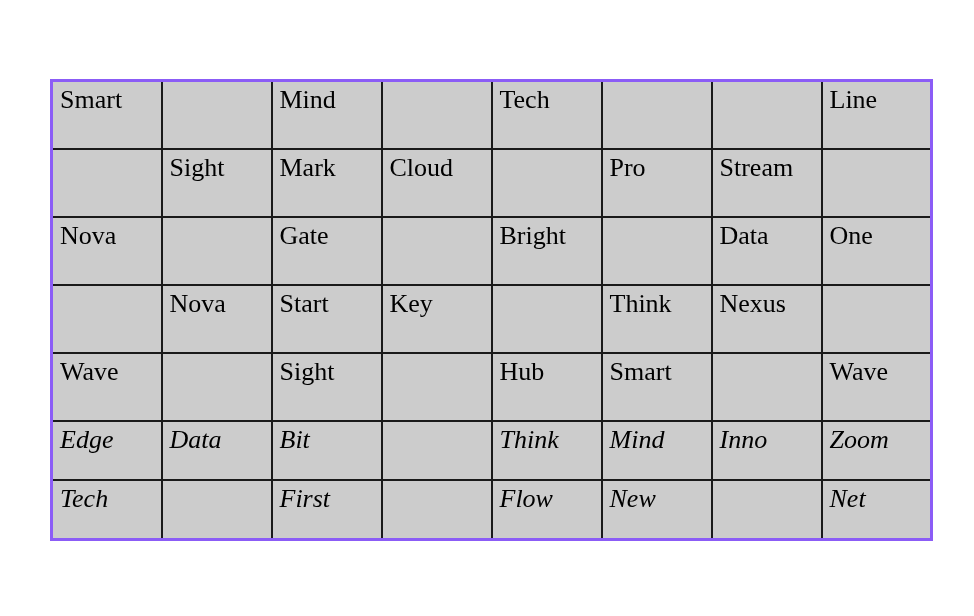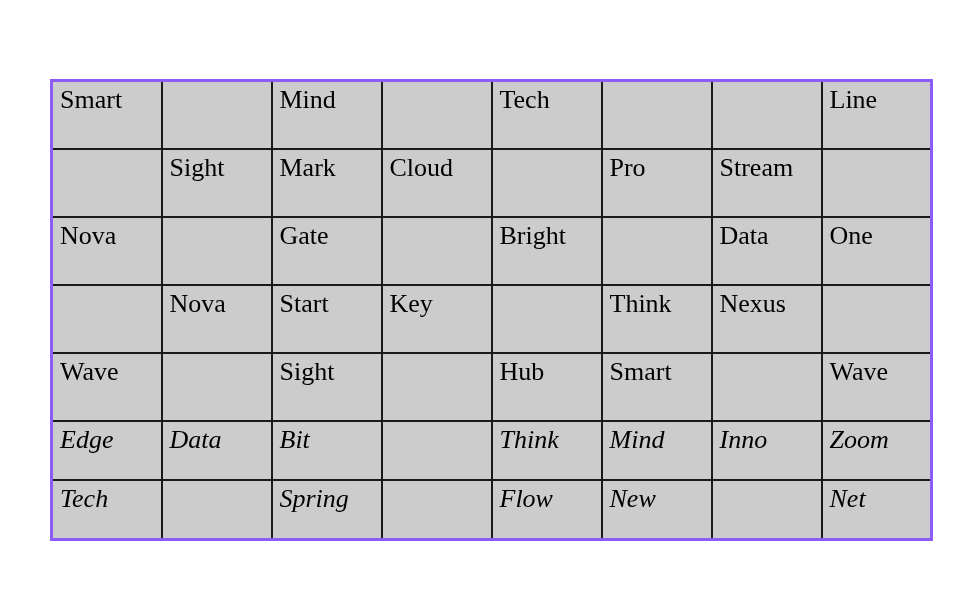--- a/index.html
+++ b/index.html
@@ -137,21 +137,21 @@
           <td>Bit</td>
           <td class="cell-empty"></td>
           <td>Think</td>
           <td>Mind</td>
           <td>Inno</td>
           <td>Zoom</td>
         </tr>
         <tr class="row-short">
           <td>Tech</td>
           <td class="cell-empty"></td>
-          <td>Spring</td>
+          <td>First</td>
           <td class="cell-empty"></td>
           <td>Flow</td>
           <td>New</td>
           <td class="cell-empty"></td>
           <td>Net</td>
         </tr>
       </tbody>
   </table>
 
 </div>

